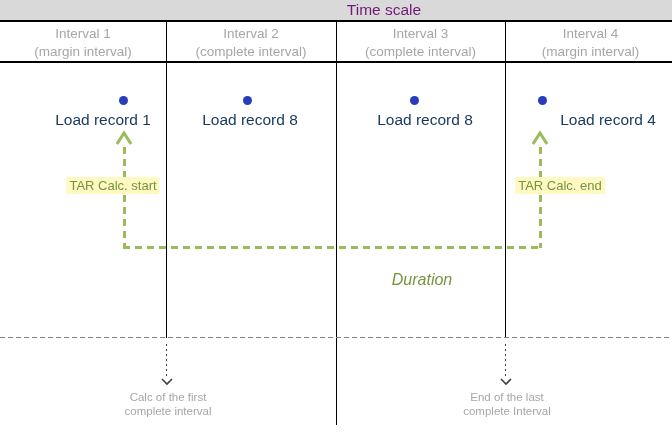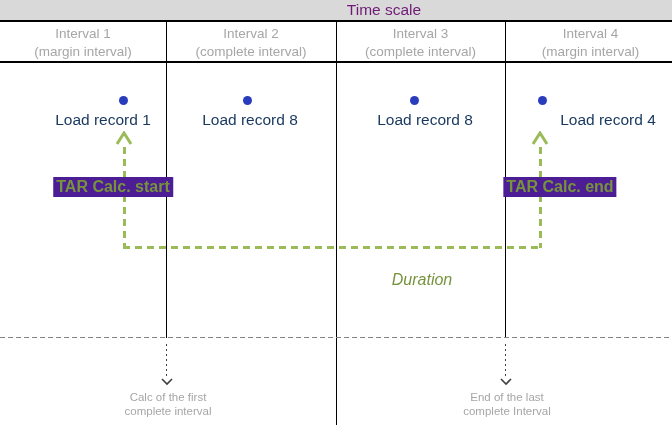--- a/index.html
+++ b/index.html
@@ -25,22 +25,22 @@
   }
   .gdash-v{
     position:absolute;width:3px;
     background:repeating-linear-gradient(180deg,#9bbb59 0 7px,transparent 7px 12px);
   }
   .gdash-h{
     position:absolute;height:3px;
     background:repeating-linear-gradient(90deg,#9bbb59 0 7px,transparent 7px 12px);
   }
   .green-label{
-    position:absolute;transform:translateX(-50%);background:#4c1d95;
-    font-size:16px;color:#77933c;white-space:nowrap;padding:1px 3px;font-weight:bold;
+    position:absolute;transform:translateX(-50%);background:#fef9c3;
+    font-size:13px;color:#77933c;white-space:nowrap;padding:1px 3px;
   }
   .duration-label{
     position:absolute;transform:translateX(-50%);
     font-size:16px;color:#77933c;white-space:nowrap;font-style:italic;
   }
   .chevron{position:absolute;}
   .dash-gray{
     position:absolute;left:0;top:337px;width:672px;height:1.4px;
     background:repeating-linear-gradient(90deg,#828282 0 5px,transparent 5px 8px);
   }

